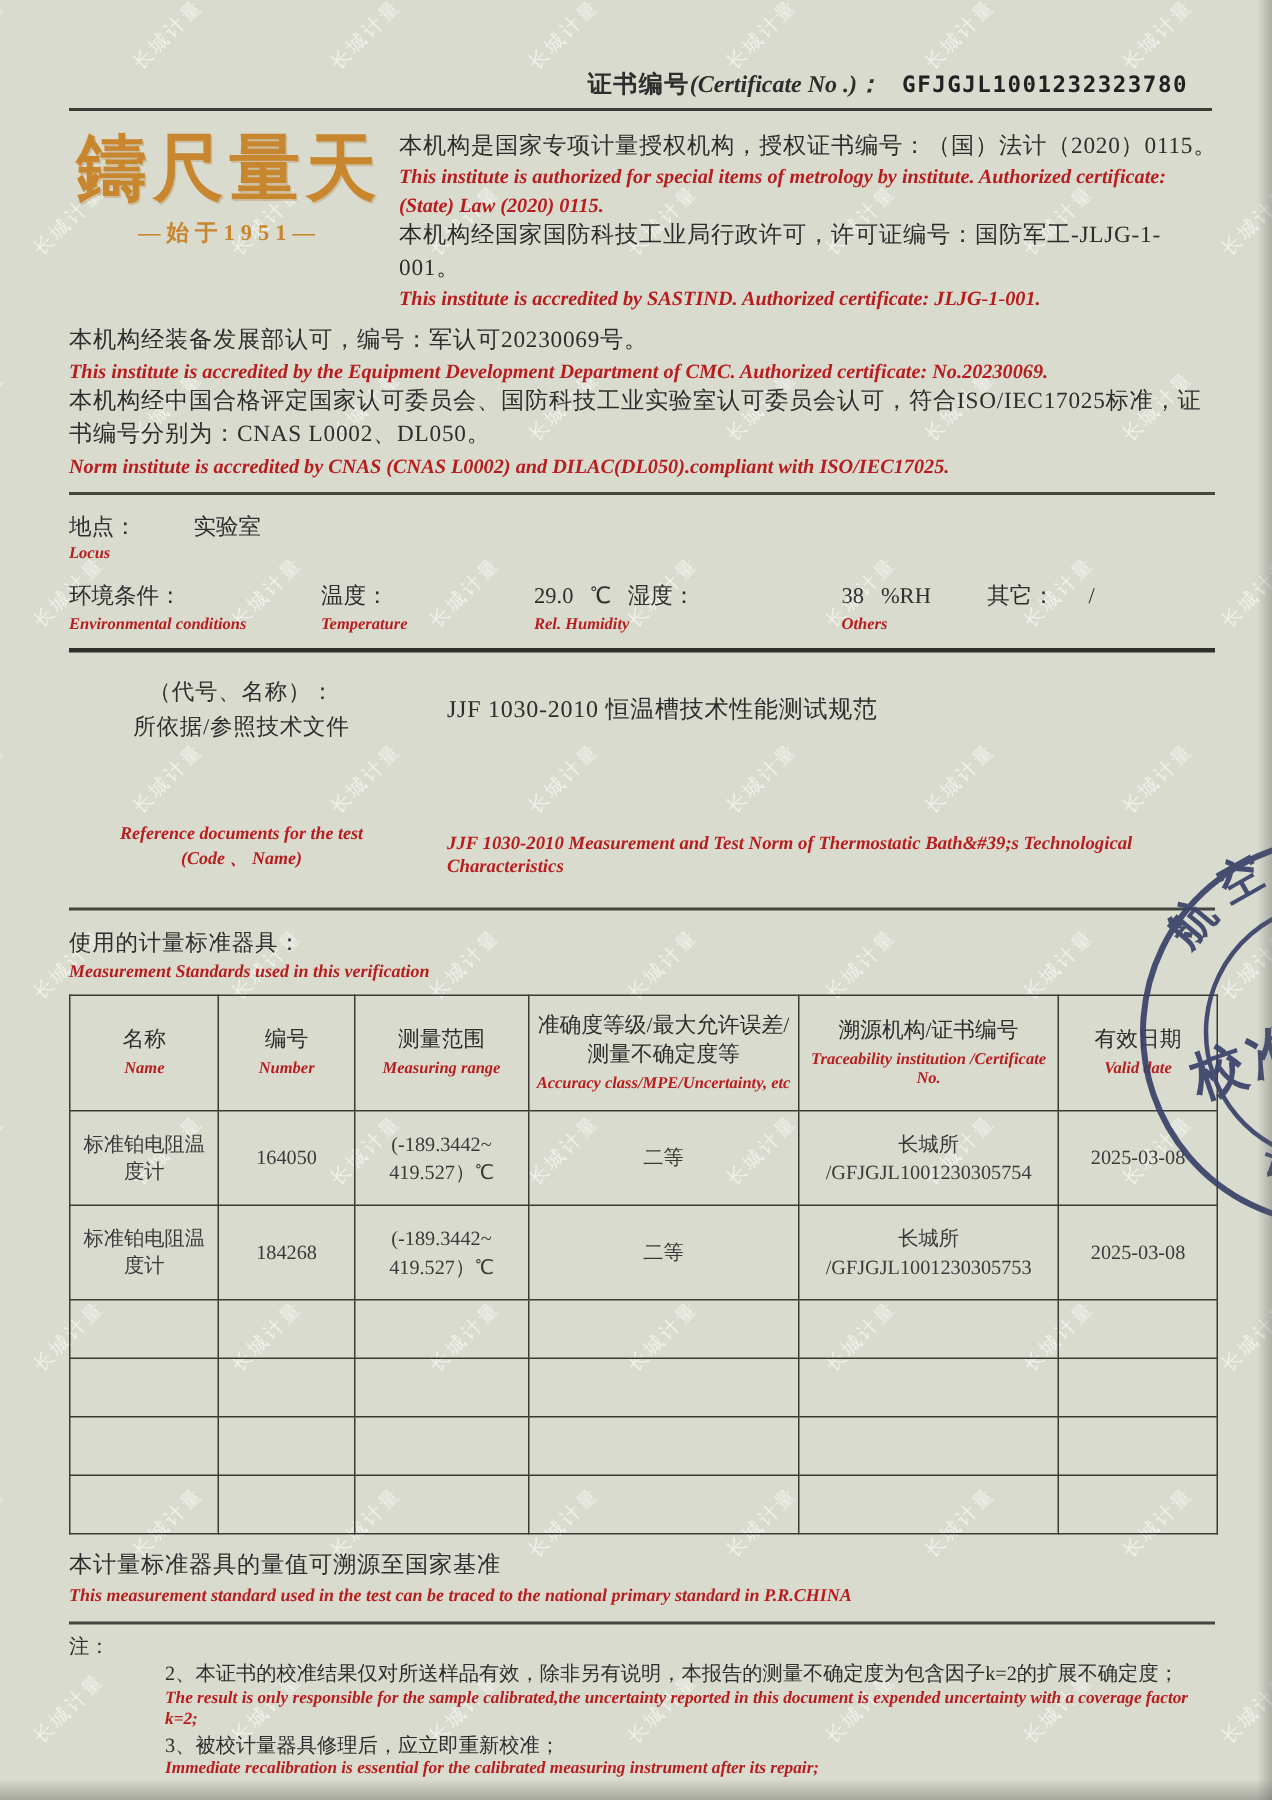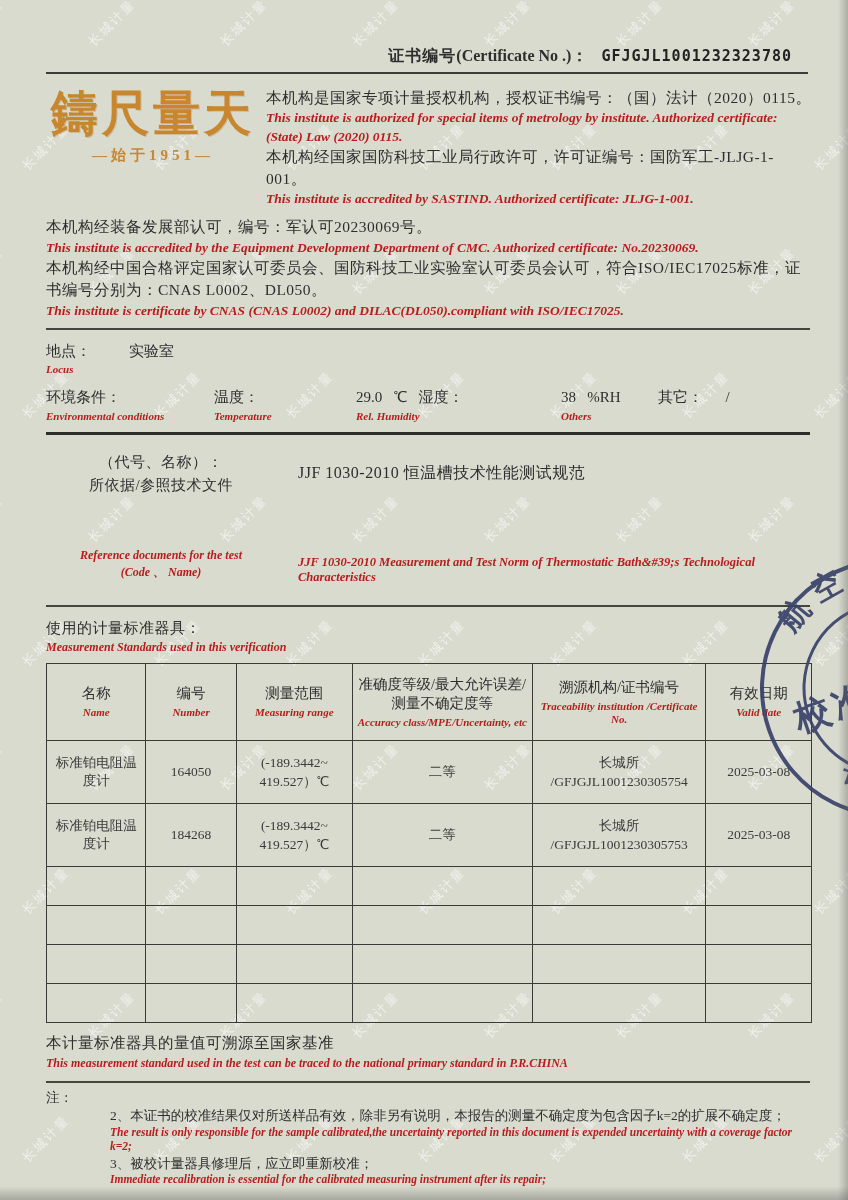--- a/index.html
+++ b/index.html
@@ -24,21 +24,21 @@
     background:linear-gradient(to right, rgba(0,0,0,0), rgba(90,92,86,.35));}
   .edge-bottom{position:absolute;left:0;bottom:0;width:100%;height:14px;z-index:5;
     background:linear-gradient(to bottom, rgba(0,0,0,0), rgba(90,92,86,.4));}
 
   .cn{font-family:"Liberation Serif",serif;}
   .en{font-family:Liberation Serif, serif;font-style:italic;font-weight:bold;color:#b91c1c;}
 
   
   .cert-row{padding-top:46px;text-align:right;padding-right:20px;font-size:16px;white-space:nowrap;}
   .cert-row .lbl-cn{font-weight:bold;letter-spacing:1px;}
-  .cert-row .lbl-en{font-weight:bold;}
+  .cert-row .lbl-en{font-style:italic;font-weight:bold;}
   .cert-row .num{font-family:"DejaVu Sans Mono",monospace;font-weight:bold;letter-spacing:1px;margin-left:14px;font-size:15px;color:#222;}
   .top-rule{height:2px;background:#3b3b38;margin-top:5px;margin-right:4px;}
 
   
   .header-flex{display:flex;margin-top:12px;}
   .logo-block{width:214px;flex:none;text-align:center;padding-top:2px;}
   .logo-cal{
     font-size:47px;font-weight:bold;color:#c8862e;letter-spacing:4px;line-height:1.1;
     font-family:"Liberation Serif",serif;text-shadow:1px 1px 0 rgba(160,100,20,.25);
     transform:scaleY(1.05);
@@ -211,21 +211,21 @@
         <div class="h-en en">This institute is authorized  for  special items of metrology by institute.  Authorized certificate: (State) Law (2020) 0115.</div>
         <div class="h-cn cn">本机构经国家国防科技工业局行政许可，许可证编号：国防军工-JLJG-1-001。</div>
         <div class="h-en en">This institute is accredited by SASTIND. Authorized certificate: JLJG-1-001.</div>
       </div>
     </div>
 
     <div class="accred">
       <div class="a-cn cn">本机构经装备发展部认可，编号：军认可20230069号。</div>
       <div class="a-en en">This institute is accredited by the Equipment Development  Department of  CMC. Authorized certificate: No.20230069.</div>
       <div class="a-cn cn">本机构经中国合格评定国家认可委员会、国防科技工业实验室认可委员会认可，符合ISO/IEC17025标准，证书编号分别为：CNAS L0002、DL050。</div>
-      <div class="a-en en">This institute is certificate by CNAS (CNAS L0002) and DILAC(DL050).compliant with ISO/IEC17025.</div>
+      <div class="a-en en">Norm institute is accredited by CNAS (CNAS L0002) and DILAC(DL050).compliant with ISO/IEC17025.</div>
     </div>
     <div class="rule-1"></div>
 
     <div class="env">
       <div class="env-row1 cn">
         <span>地点：</span><span class="val">实验室</span>
       </div>
       <div class="env-sub en">Locus</div>
 
       <div class="env-row2 cn">

